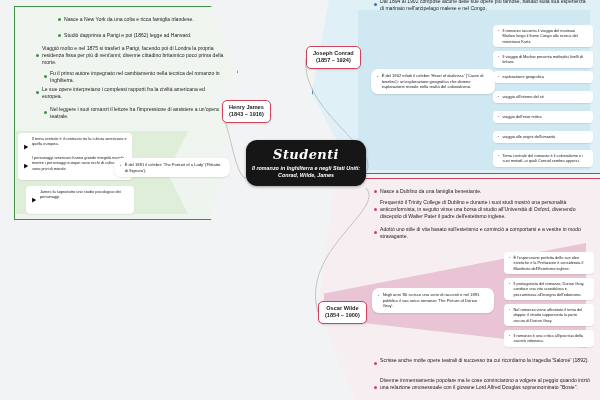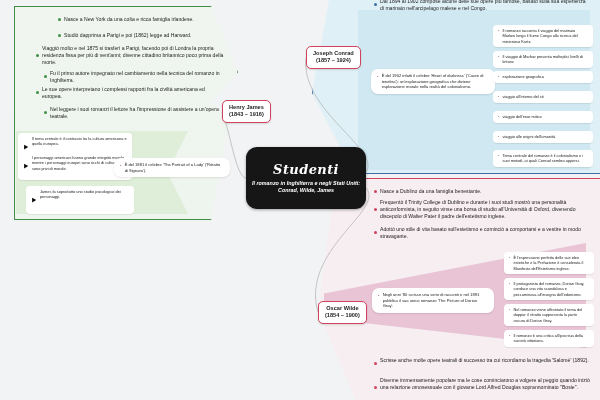--- a/index.html
+++ b/index.html
@@ -35,21 +35,21 @@
     background:#cfe8f2;
     clip-path:polygon(0% 0%,100% 0%,100% 100%,0% 100%);
   }
   .subregion-wilde{position:absolute;left:324px;top:243px;width:262px;height:105px;
     background:#e8c4d5;
     clip-path:polygon(0% 48%,100% 0%,100% 100%,0% 72%);
   }
 
   
   .central{
-    position:absolute;left:246px;top:147px;width:120px;height:62px;
+    position:absolute;left:246px;top:140px;width:120px;height:46px;
     background:#161616;border-radius:11px;
     display:flex;flex-direction:column;align-items:center;justify-content:center;
     text-align:center;color:#ffffff;padding:2px 5px;box-sizing:border-box;
     box-shadow:0 1px 3px rgba(0,0,0,.35);
   }
   .central .ttl{font-family:"DejaVu Serif",serif;font-style:italic;font-weight:bold;
     font-size:13px;letter-spacing:.4px;line-height:15px;}
   .central .sub{font-size:5.4px;font-style:italic;font-weight:bold;line-height:7.4px;margin-top:3px;}
 
   

